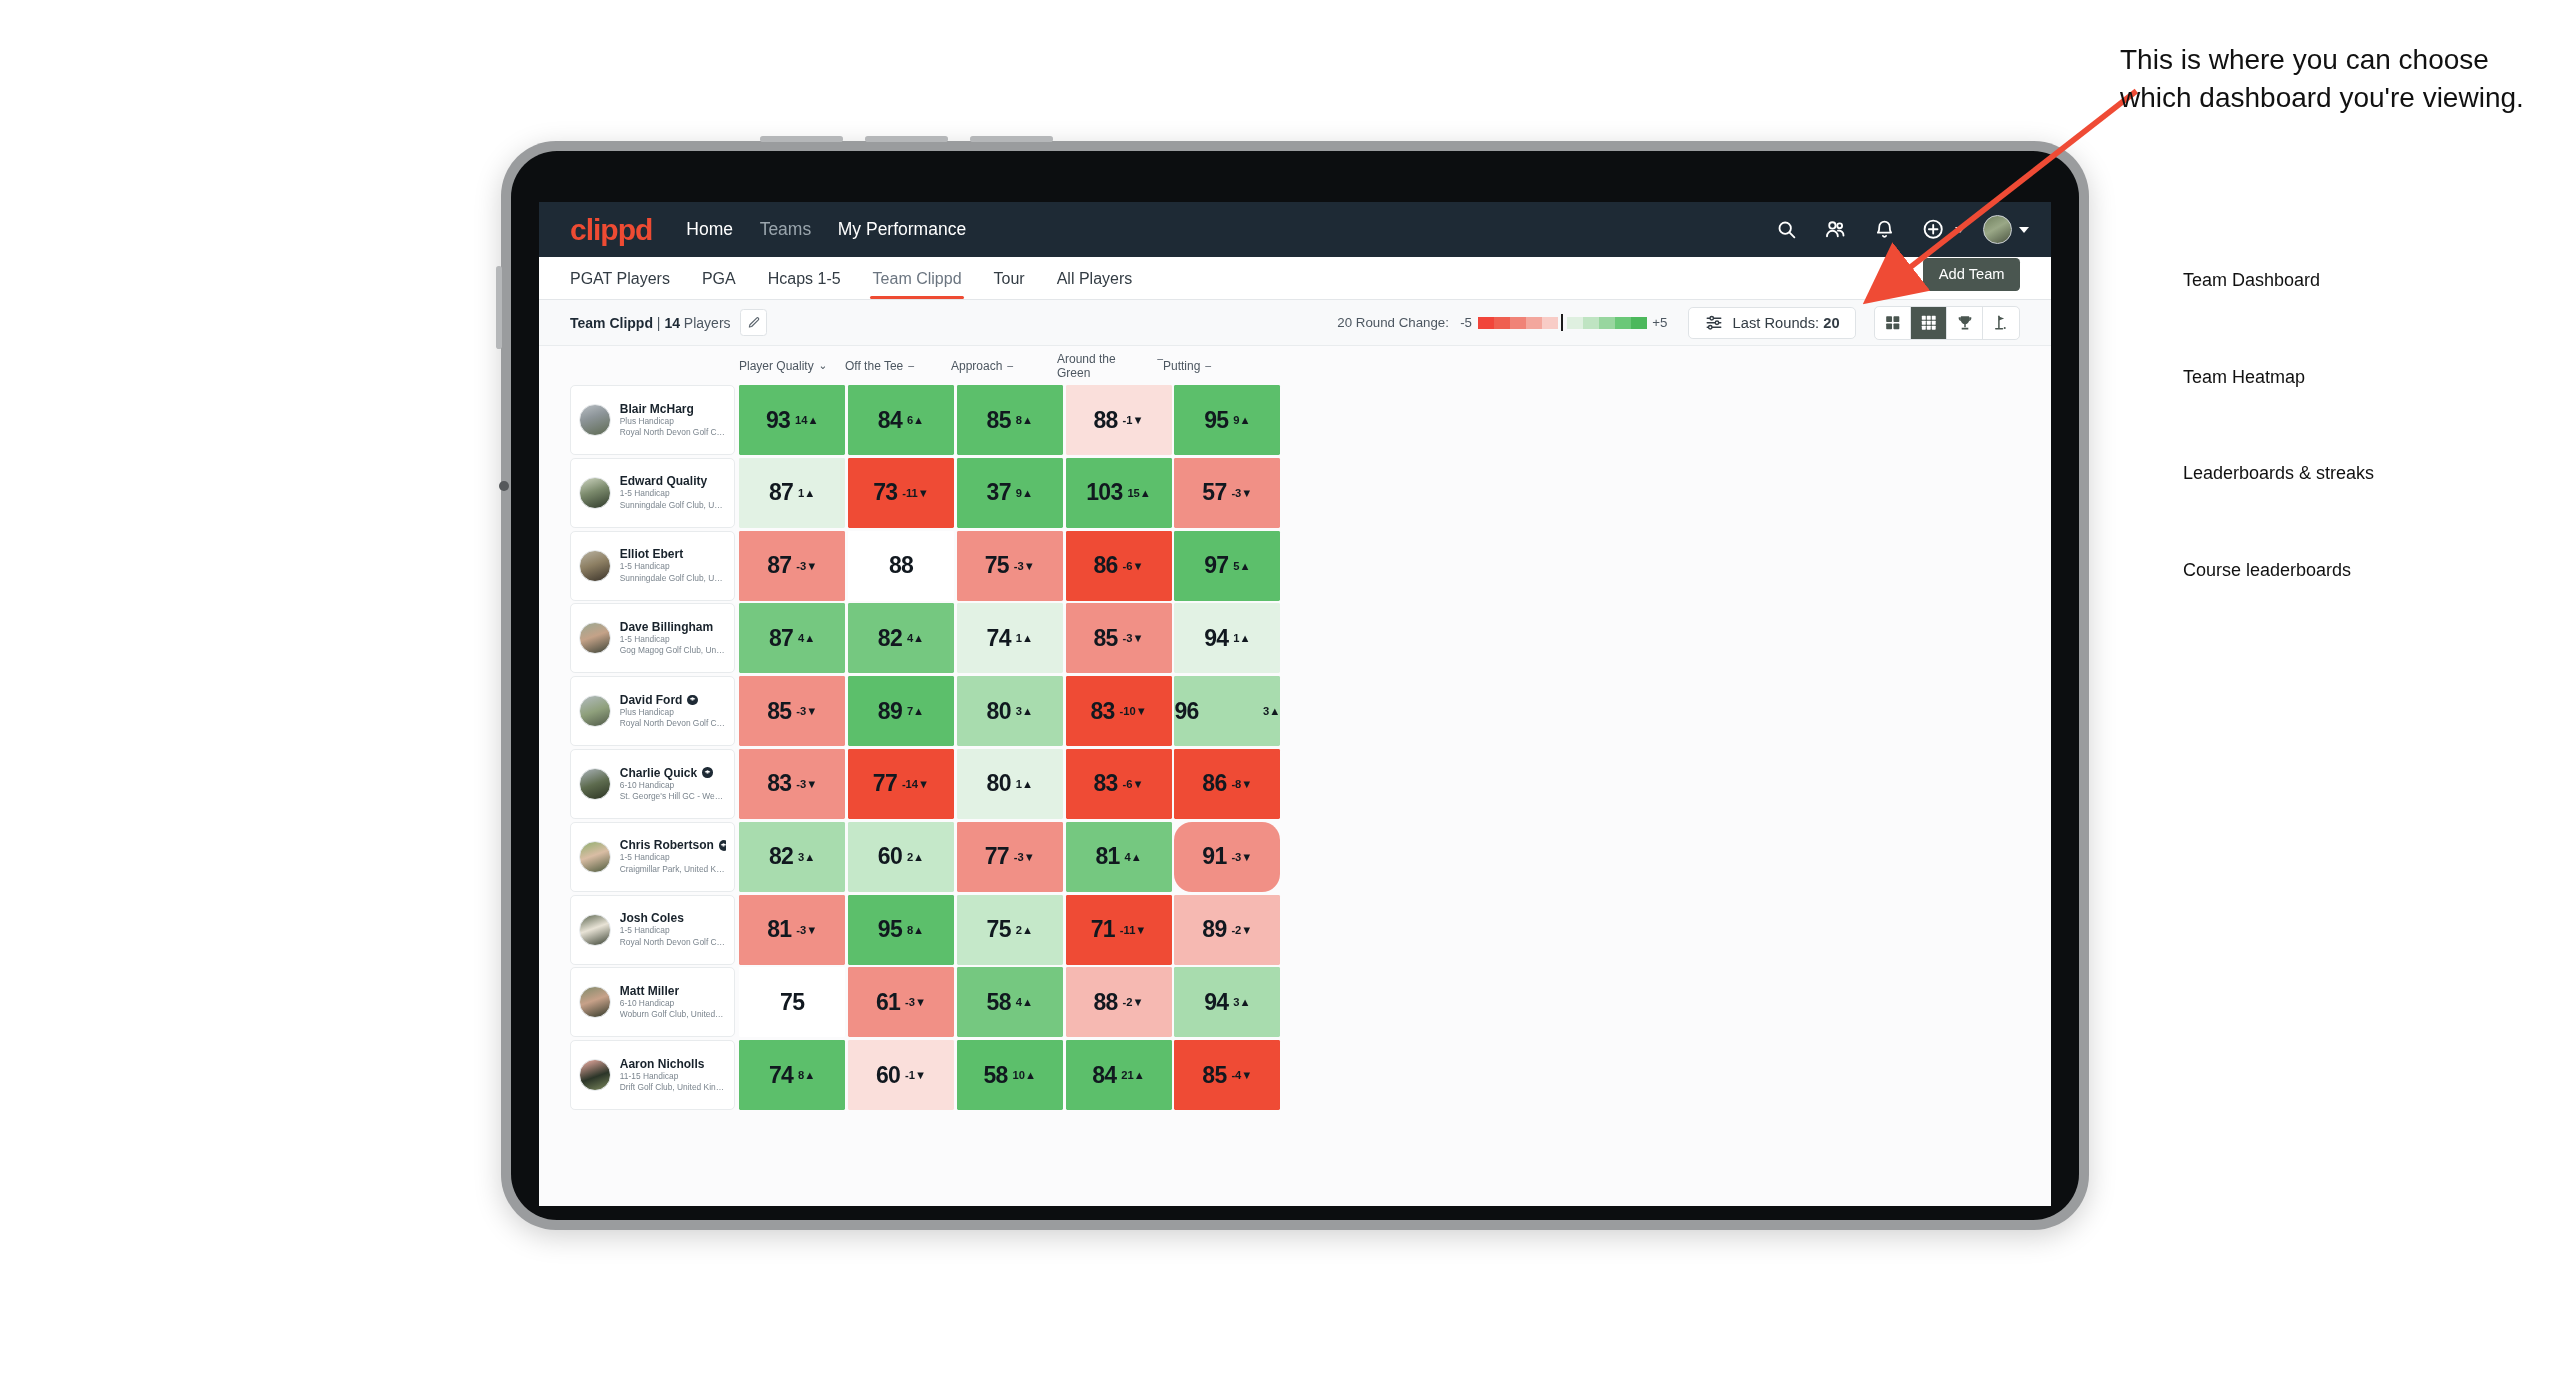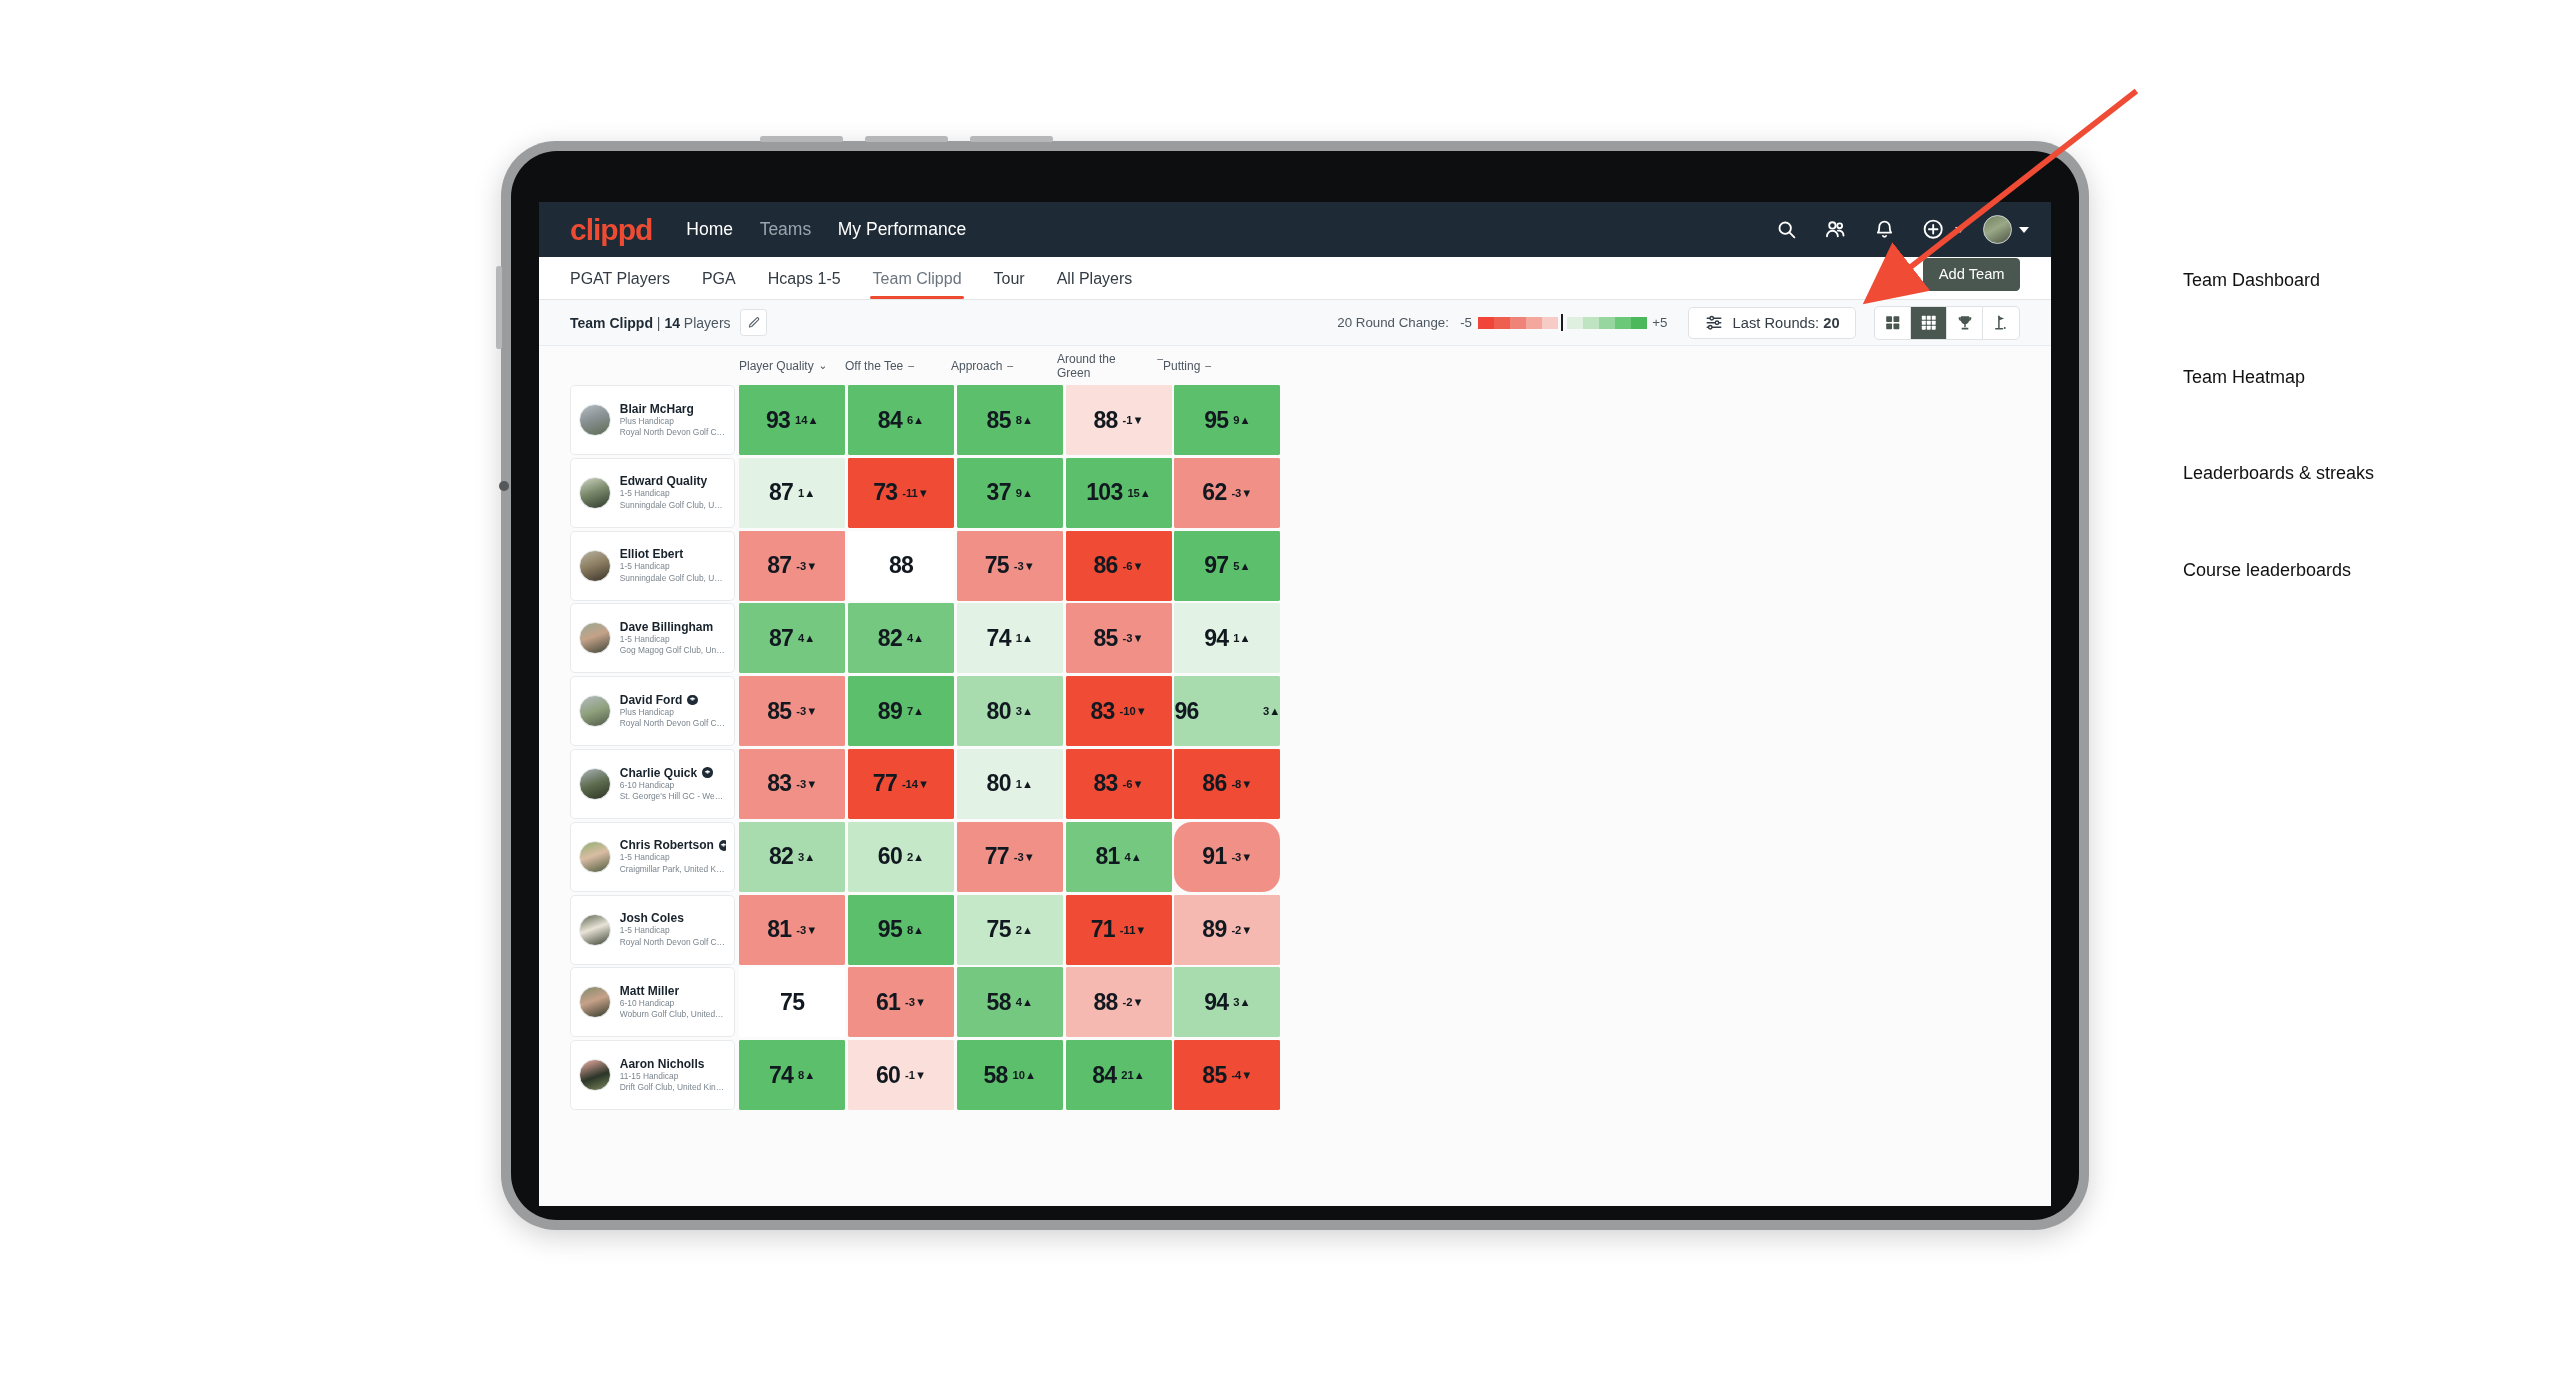--- a/index.html
+++ b/index.html
@@ -455,21 +455,21 @@
             </div>
             <div class="cell" style="background: rgb(92, 191, 107);">
               <span class="cval">37</span>
               <span class="cdel">9▲</span>
             </div>
             <div class="cell" style="background: rgb(92, 191, 107);">
               <span class="cval">103</span>
               <span class="cdel">15▲</span>
             </div>
             <div class="cell" style="background: rgb(241, 144, 134);">
-              <span class="cval">62</span>
+              <span class="cval">57</span>
               <span class="cdel">-3▼</span>
             </div>
           </div>
           <div class="row">
             <div class="pcard">
               <div class="pav" style="background: linear-gradient(160deg, rgb(185, 179, 162) 0%, rgb(141, 127, 99) 45%, rgb(58, 51, 42) 100%);"></div>
               <div class="pinfo">
                 <div class="pname">
                   <span>Elliot Ebert</span>
                 </div>
@@ -744,19 +744,20 @@
 
   <svg id="arrow" viewBox="0 0 440 340" width="308" height="238">
     <defs>
       <marker id="ah" markerWidth="11" markerHeight="11" refX="8" refY="5.5" orient="auto">
         <path d="M0,0 L11,5.5 L0,11 z" fill="#ef4b35"></path>
       </marker>
     </defs>
     <line x1="432" y1="10" x2="60" y2="300" stroke="#ef4b35" stroke-width="8" marker-end="url(#ah)"></line>
   </svg>
 
+  <div id="ann-text">This is where you can choose which dashboard you're viewing.</div>
   <div class="ann-item" id="ai0">Team Dashboard</div>
   <div class="ann-item" id="ai1">Team Heatmap</div>
   <div class="ann-item" id="ai2">Leaderboards &amp; streaks</div>
   <div class="ann-item" id="ai3">Course leaderboards</div>
 
 </div>
 
 
 </body></html>

